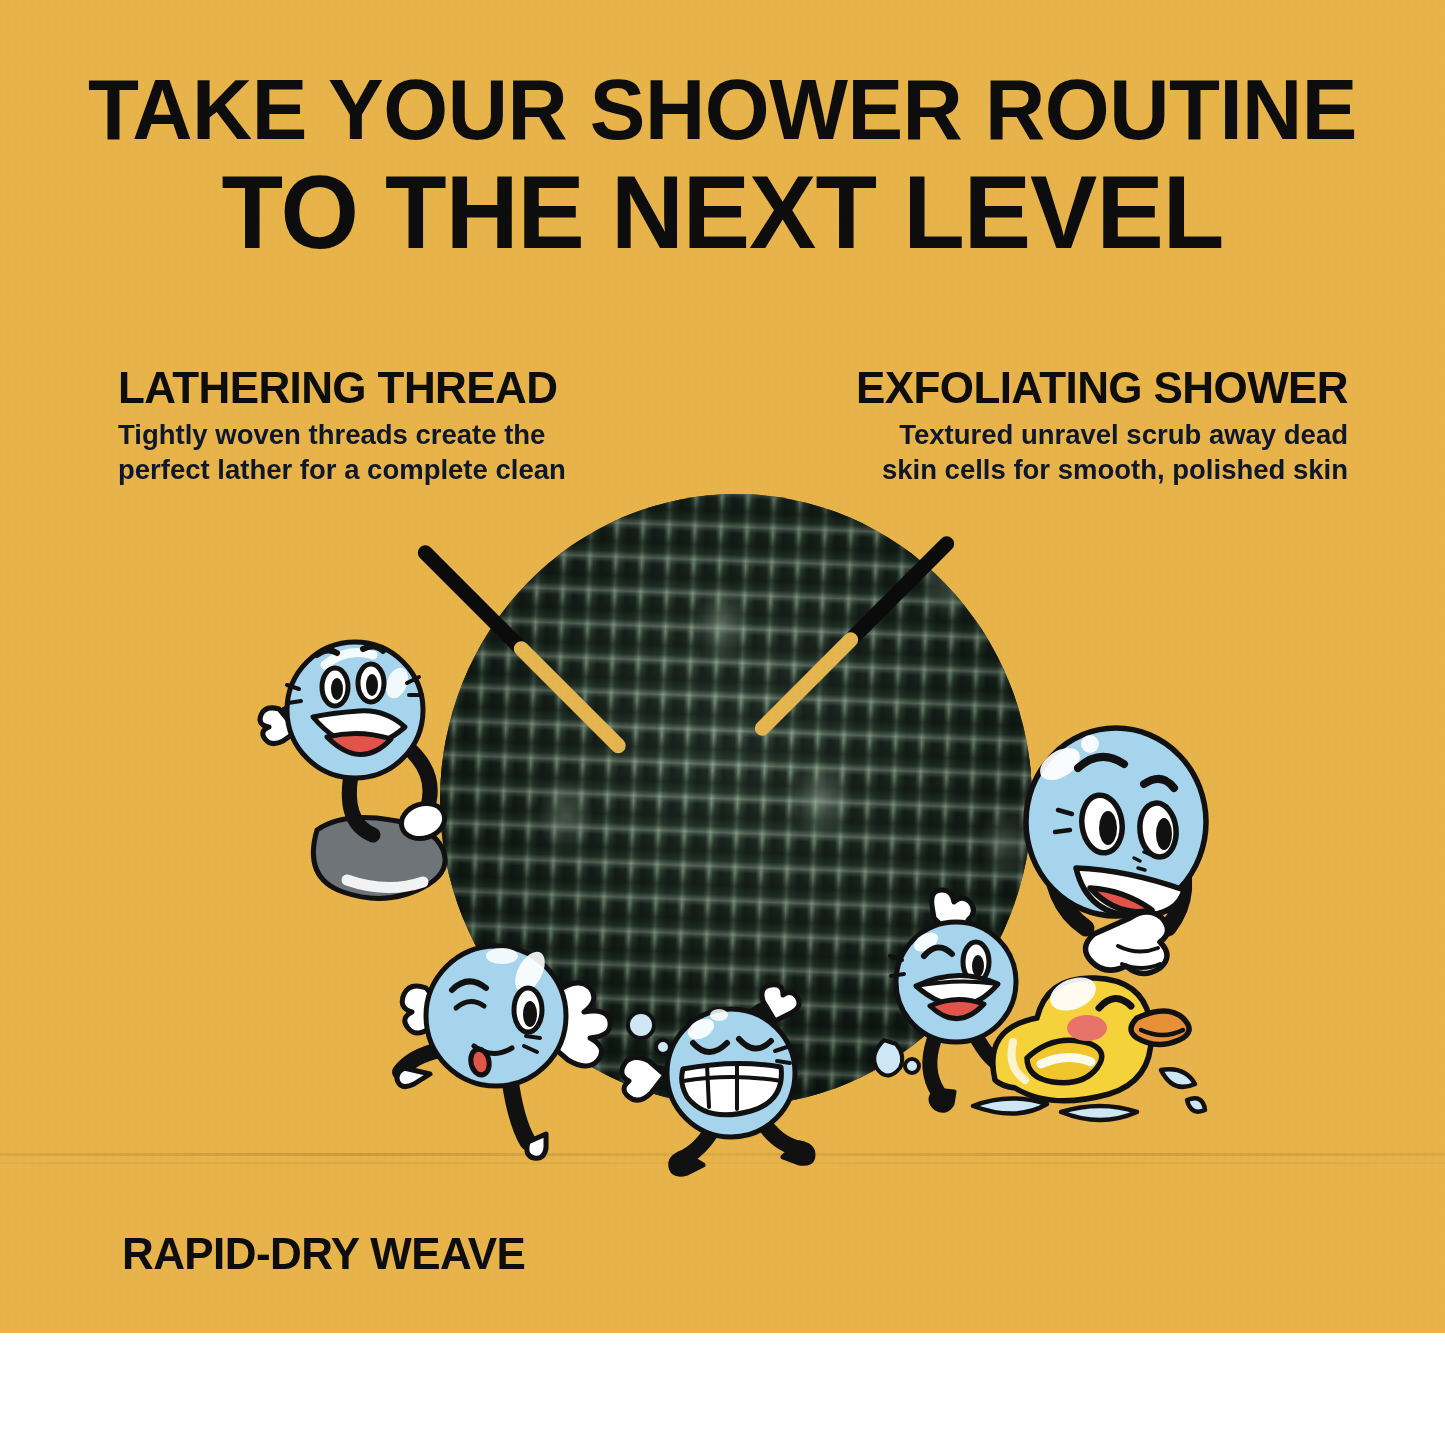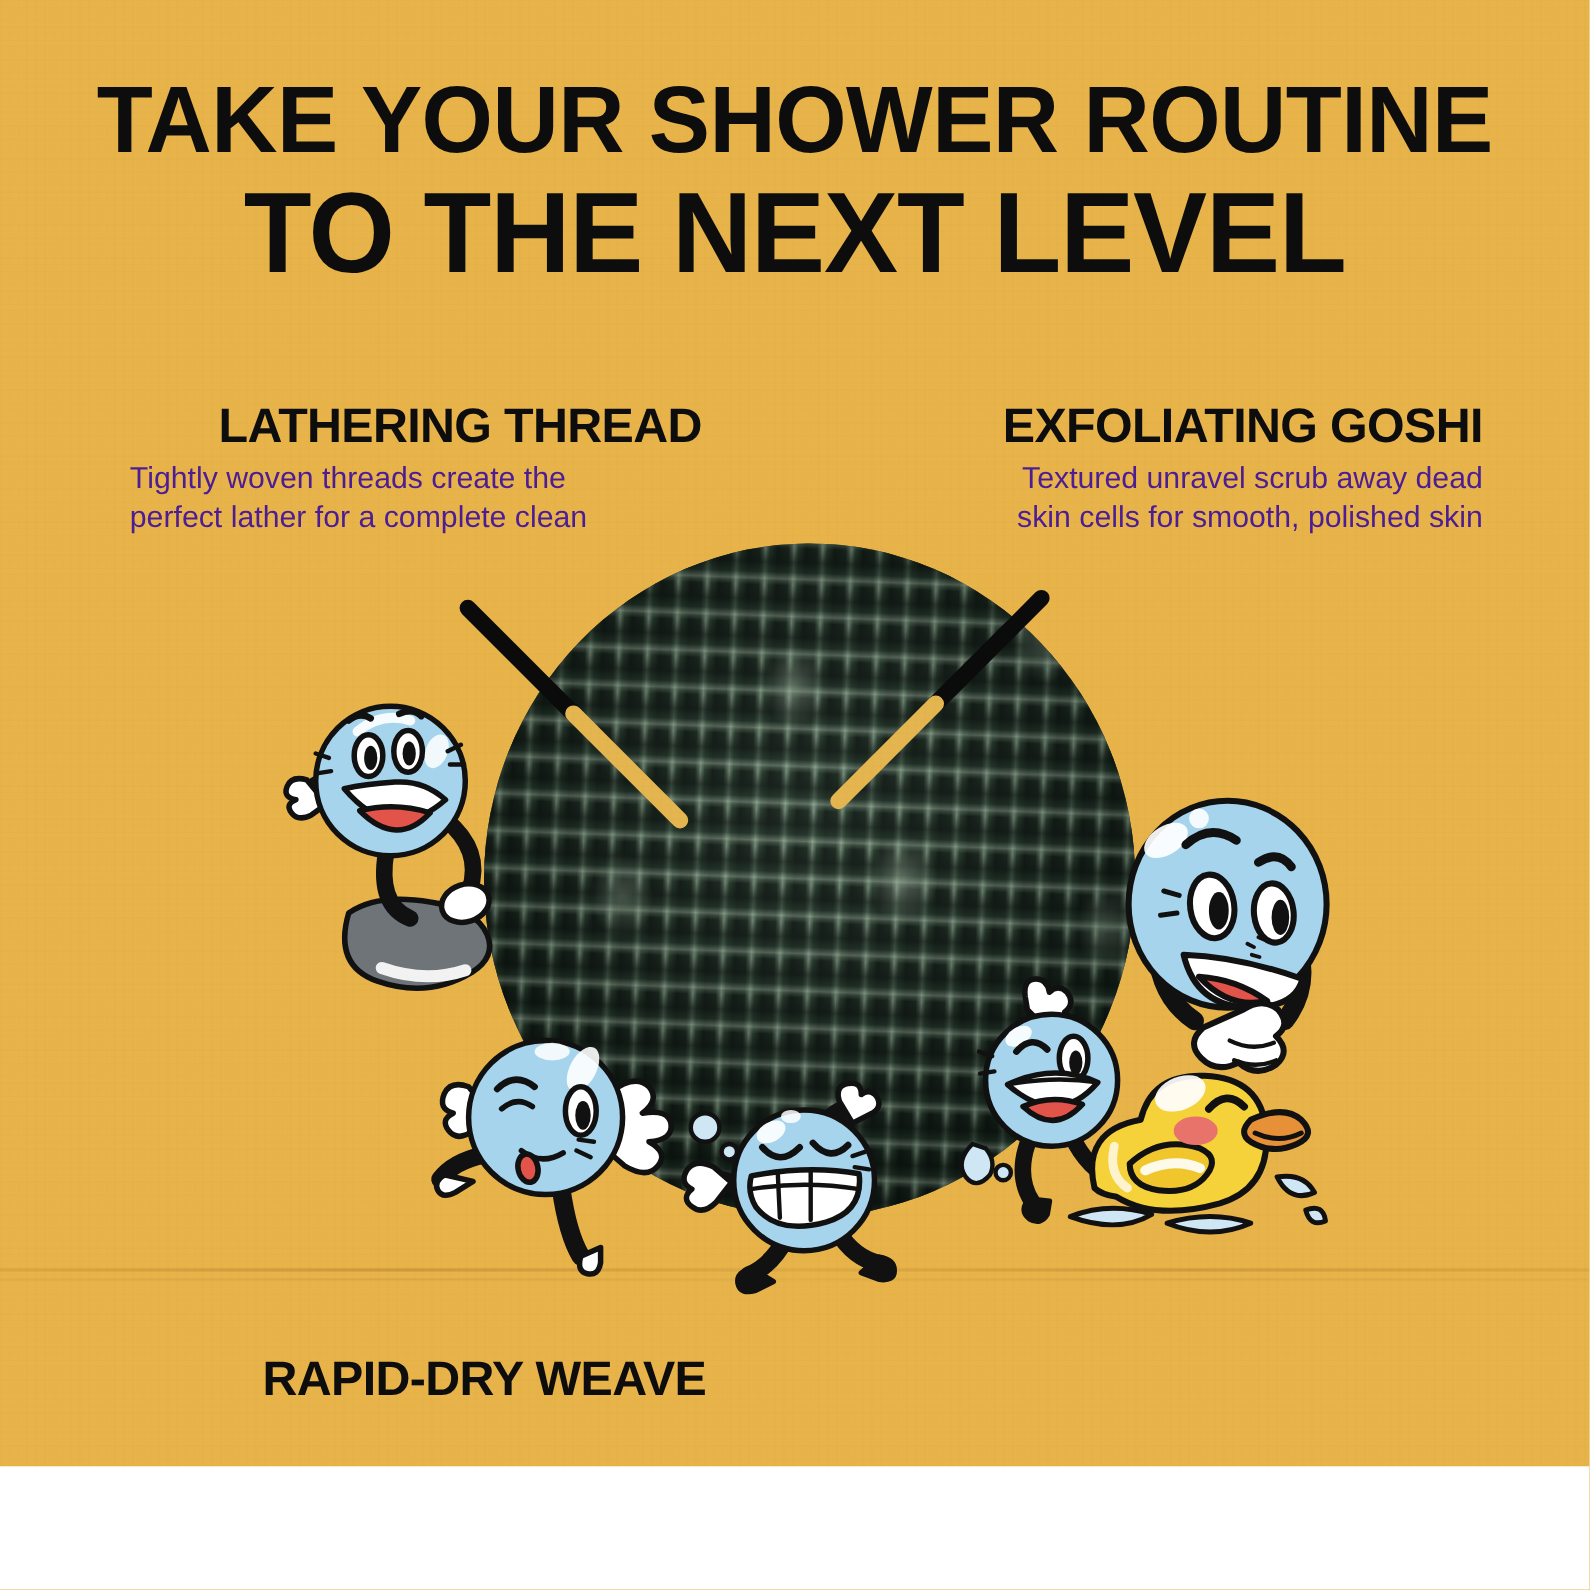--- a/index.html
+++ b/index.html
@@ -48,29 +48,29 @@
   
   .feat{position:absolute;color:#131313;}
   .feat h3{
     margin:0 0 8px 0;
     font-size:44px;font-weight:900;line-height:1;
     letter-spacing:-0.6px;font-stretch:condensed;
     color:#0d0d0d;
   }
   .feat p{
     margin:0;
-    font-size:27.5px;line-height:1.26;font-weight:400;
-    color:#4c1d95;
+    font-size:27.5px;line-height:1.26;font-weight:700;
+    color:#0f172a;
     white-space:pre-line;
   }
   .feat.tl{left:118px;top:366px;width:520px;text-align:left;}
   .feat.tr{left:800px;top:366px;width:548px;text-align:right;}
   .feat.bl{left:122px;top:1232px;width:520px;text-align:left;}
   .feat.br{left:790px;top:1232px;width:558px;text-align:right;}
-  .feat.bl h3,.feat.tl h3{text-align:right;}
+  .feat.bl h3,.feat.tl h3{text-align:left;}
   .feat.tr h3,.feat.br h3{text-align:right;}
 
   
   #circle-wrap{
     position:absolute;left:440px;top:494px;width:592px;height:612px;
   }
   #fabric{
     position:absolute;inset:0;
     border-radius:50%;
     overflow:hidden;
@@ -353,21 +353,21 @@
     </svg>
   </div>
 
   <div class="feat tl">
     <h3>LATHERING THREAD</h3>
     <p>Tightly woven threads create the
 perfect lather for a complete clean</p>
   </div>
 
   <div class="feat tr">
-    <h3>EXFOLIATING GOSHI</h3>
+    <h3>EXFOLIATING SHOWER</h3>
     <p>Textured unravel scrub away dead
 skin cells for smooth, polished skin</p>
   </div>
 
   <div class="feat bl">
     <h3>RAPID-DRY WEAVE</h3>
   </div>
 
 
   <div class="crease c1"></div>

